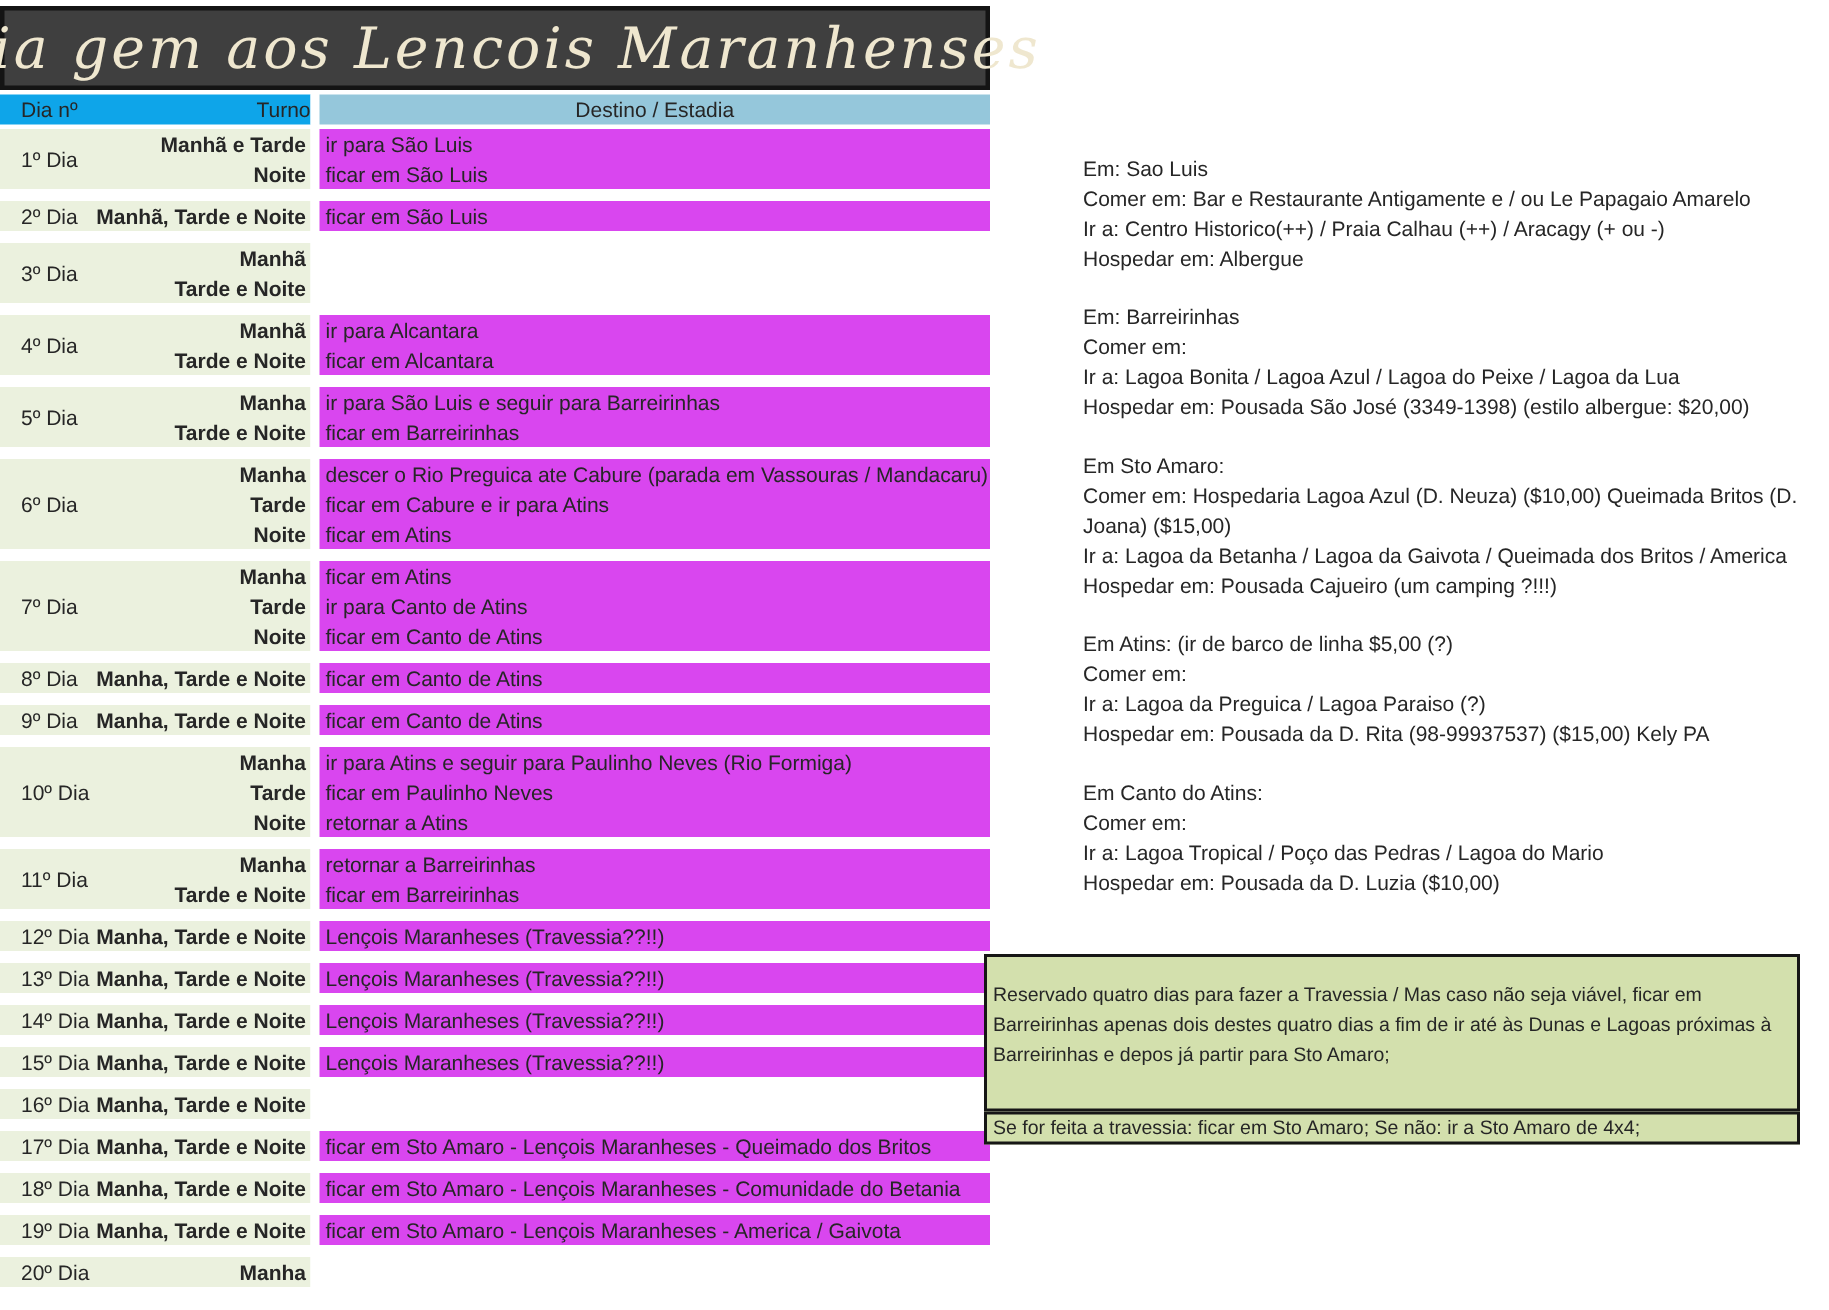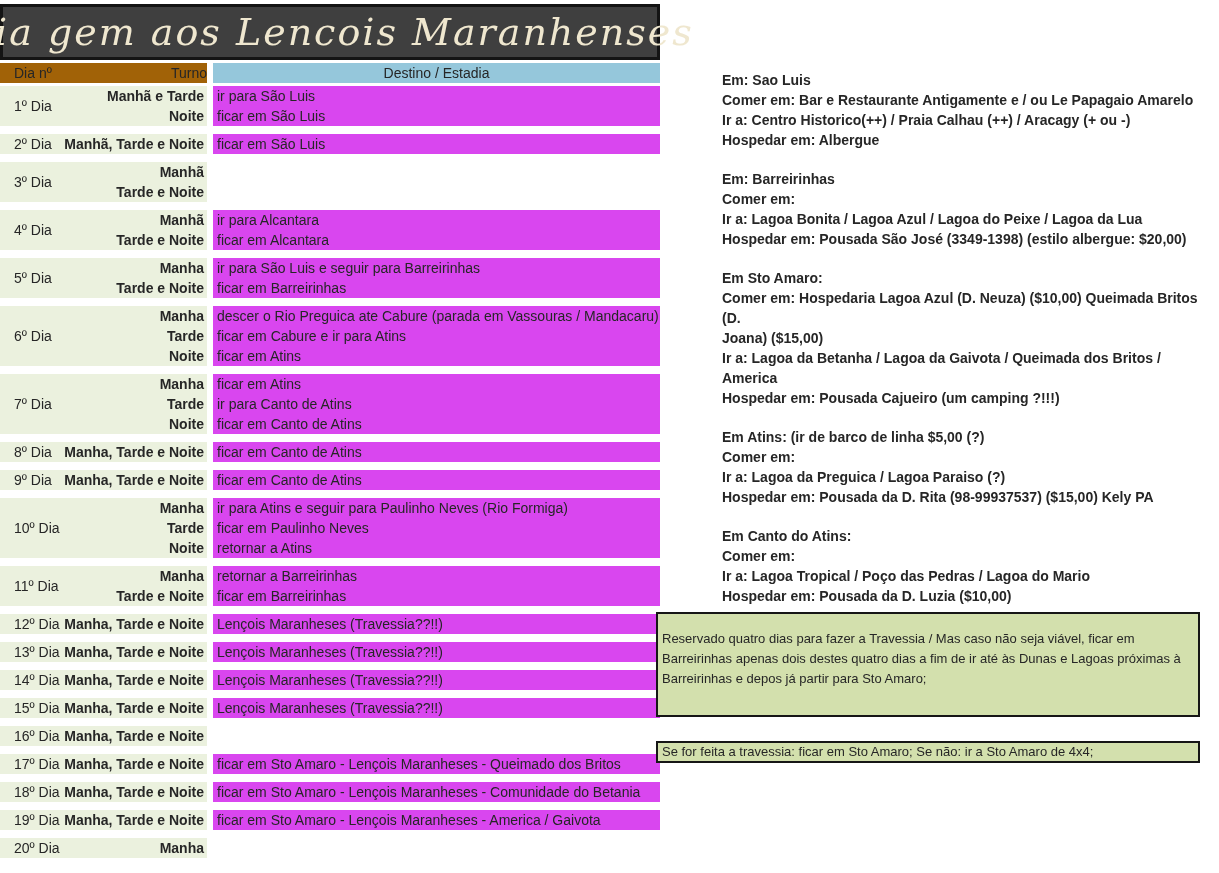--- a/index.html
+++ b/index.html
@@ -11,38 +11,38 @@
   }
   .left-col{position:absolute;left:0;top:0;width:660px;}
   .banner{
     margin-top:4px;height:50px;background:#3f3f3f;border:3px solid #141414;
     display:flex;align-items:center;justify-content:center;
     font-family:"DejaVu Serif",serif;font-style:italic;
     font-size:38px;color:#efe7cf;letter-spacing:2px;white-space:nowrap;
   }
   .hrow{display:flex;margin-top:3px;height:20px;line-height:20px;}
   .cellgap{width:6px;background:#ffffff;flex:0 0 6px;}
-  .hleft{width:207px;flex:0 0 207px;background:#a16207;display:flex;}
+  .hleft{width:207px;flex:0 0 207px;background:#0ea5e9;display:flex;}
   .hday{padding-left:14px;width:80px;}
   .hturno{flex:1;text-align:right;}
   .hdest{flex:1;background:#95c7db;text-align:center;}
   .tbody{margin-top:3px;}
   .trow{display:flex;margin-bottom:8px;}
   .cell-left{width:207px;flex:0 0 207px;background:#ebf1de;display:flex;}
   .day{flex:1;padding-left:14px;align-self:center;line-height:20px;}
   .turno{text-align:right;white-space:pre-line;line-height:20px;padding-right:3px;font-weight:bold;}
   .dest{flex:1;background:#d946ef;white-space:pre-line;line-height:20px;padding-left:4px;}
-  .notes{position:absolute;left:722px;top:70px;width:482px;line-height:20px;font-weight:bold;}
+  .notes{position:absolute;left:722px;top:102px;width:482px;line-height:20px;}
   .note-section{white-space:pre-line;margin-bottom:19px;}
   .box{
     position:absolute;left:656px;background:#d3e0ad;border:2px solid #161616;
     white-space:pre-line;line-height:20px;padding-left:4px;padding-right:4px;
     font-size:13px;width:532px;
   }
-  .box1{top:612px;height:86px;padding-top:15px;}
+  .box1{top:636px;height:86px;padding-top:15px;}
   .box2{top:741px;height:18px;line-height:18px;}
 </style>
 </head>
 <body>
 
 <div class="left-col">
   <div class="banner">
     <span>Via gem aos Lencois Maranhenses</span>
   </div>
 

